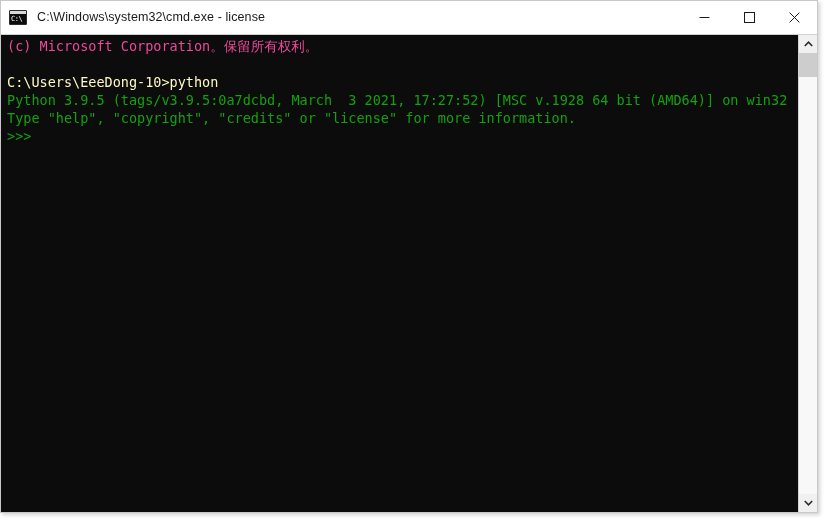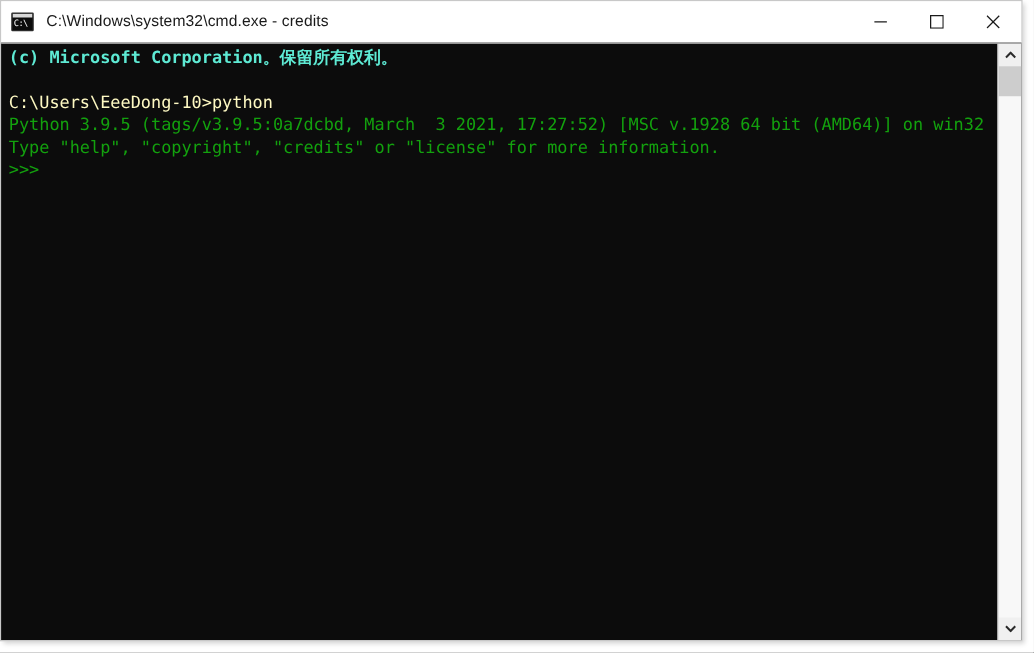--- a/index.html
+++ b/index.html
@@ -183,21 +183,21 @@
 
 <div id="screen">
 
   <div class="window">
 
     <div class="titlebar">
       <div class="title-left">
         <span class="cmd-icon">
           <span class="glyph">C:\</span>
         </span>
-        <span class="title-text">C:\Windows\system32\cmd.exe - credits</span>
+        <span class="title-text">C:\Windows\system32\cmd.exe - license</span>
       </div>
       <div class="title-buttons">
         <button class="tbtn">
           <svg width="11" height="11" viewBox="0 0 11 11">
             <line x1="0.5" y1="5.5" x2="10.5" y2="5.5" stroke="#1a1a1a" stroke-width="1"></line>
           </svg>
         </button>
         <button class="tbtn">
           <svg width="11" height="11" viewBox="0 0 11 11">
             <rect x="0.5" y="0.5" width="10" height="10" fill="none" stroke="#1a1a1a" stroke-width="1"></rect>
@@ -207,21 +207,21 @@
           <svg width="11" height="11" viewBox="0 0 11 11">
             <line x1="0.6" y1="0.6" x2="10.4" y2="10.4" stroke="#1a1a1a" stroke-width="1"></line>
             <line x1="10.4" y1="0.6" x2="0.6" y2="10.4" stroke="#1a1a1a" stroke-width="1"></line>
           </svg>
         </button>
       </div>
     </div>
 
     <div class="console-wrap">
       <div class="console" style="background: rgb(12, 12, 12);">
-        <div class="line" style="color: #5eead4; font-weight: bold;">(c) Microsoft Corporation。保留所有权利。</div>
+        <div class="line" style="color: #ec4899;">(c) Microsoft Corporation。保留所有权利。</div>
         <div class="line blank"></div>
         <div class="line" style="color: #fef9c3;">C:\Users\EeeDong-10&gt;python</div>
         <div class="line" style="color: rgb(19, 161, 14);">Python 3.9.5 (tags/v3.9.5:0a7dcbd, March  3 2021, 17:27:52) [MSC v.1928 64 bit (AMD64)] on win32</div>
         <div class="line" style="color: rgb(19, 161, 14);">Type "help", "copyright", "credits" or "license" for more information.</div>
         <div class="line" style="color: rgb(19, 161, 14);">&gt;&gt;&gt;</div>
       </div>
 
       <div class="scrollbar">
         <div class="sb-btn">
           <svg width="9" height="6" viewBox="0 0 9 6">

